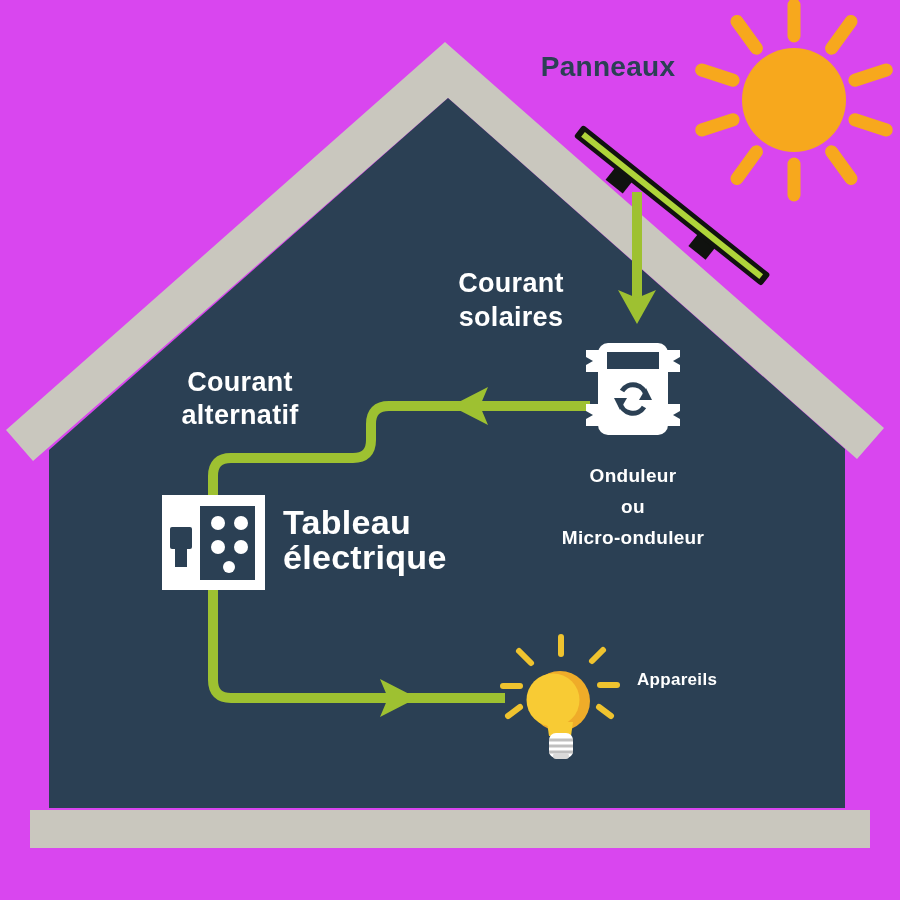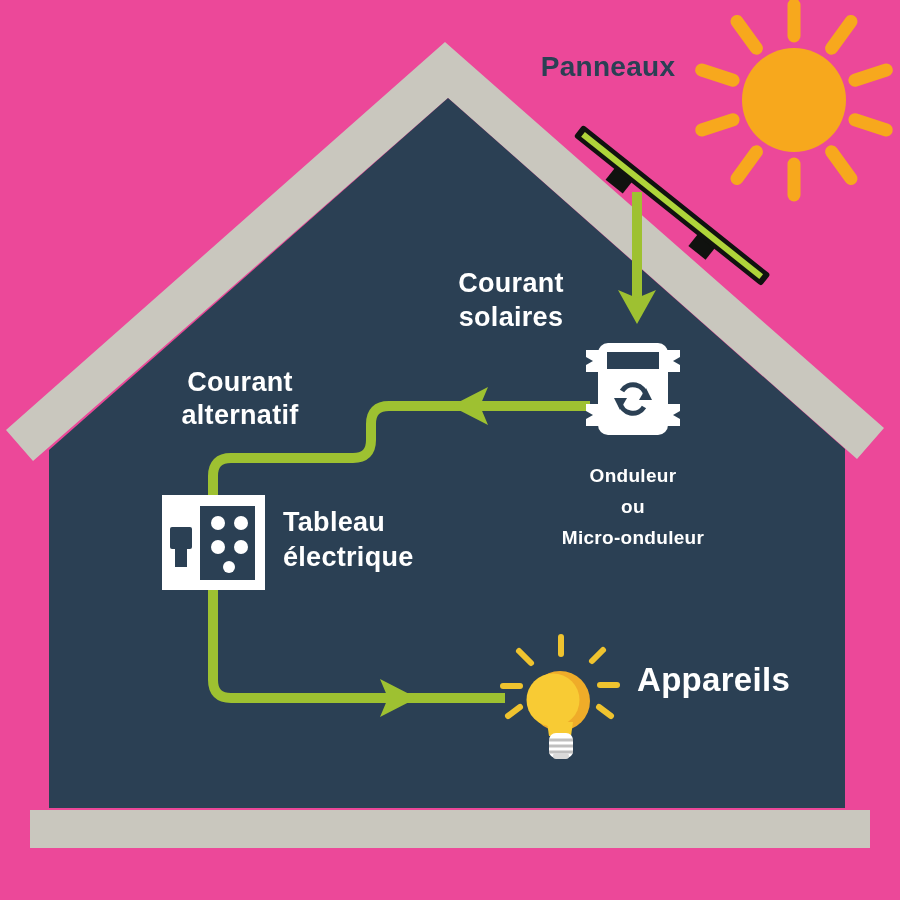--- a/index.html
+++ b/index.html
@@ -1,29 +1,29 @@
 <!DOCTYPE html>
 <html><head>
 <meta charset="utf-8">
 <style>
   html,body{margin:0;padding:0;background:#ffffff;}
-  #stage{position:relative;width:900px;height:900px;background:#ec4899;overflow:hidden;
+  #stage{position:relative;width:900px;height:900px;background:#d946ef;overflow:hidden;
          font-family:"Liberation Sans",sans-serif;}
   #scene{position:absolute;left:0;top:0;z-index:1;}
   .lbl{position:absolute;z-index:2;font-weight:700;letter-spacing:.3px;}
   .lbl .line{display:block;}
   .navy-text{color:#2b4054;}
   .white-text{color:#ffffff;}
   .center{text-align:center;}
   #lbl-panneaux{left:508px;top:48px;width:200px;font-size:28px;line-height:37px;}
   #lbl-courant-continu{left:411px;top:266px;width:200px;font-size:27px;line-height:34px;}
   #lbl-courant-alternatif{left:140px;top:366px;width:200px;font-size:27px;line-height:33px;}
   #lbl-onduleur{left:483px;top:460px;width:300px;font-size:19px;line-height:31px;}
-  #lbl-tableau{left:283px;top:505px;font-size:27px;line-height:35px;text-align:left;}
-  #lbl-appareils{left:637px;top:663px;font-size:33px;line-height:33px;text-align:left;}
+  #lbl-tableau{left:283px;top:505px;font-size:34px;line-height:35px;text-align:left;}
+  #lbl-appareils{left:637px;top:663px;font-size:17px;line-height:33px;text-align:left;}
 </style>
 </head>
 <body>
 
 <div id="stage">
 
   <svg id="scene" width="900" height="900" viewBox="0 0 900 900">
 
     <polygon points="6,430 445,42 884,428 857,459 448,98 33,461" fill="#c9c7be"></polygon>
 

